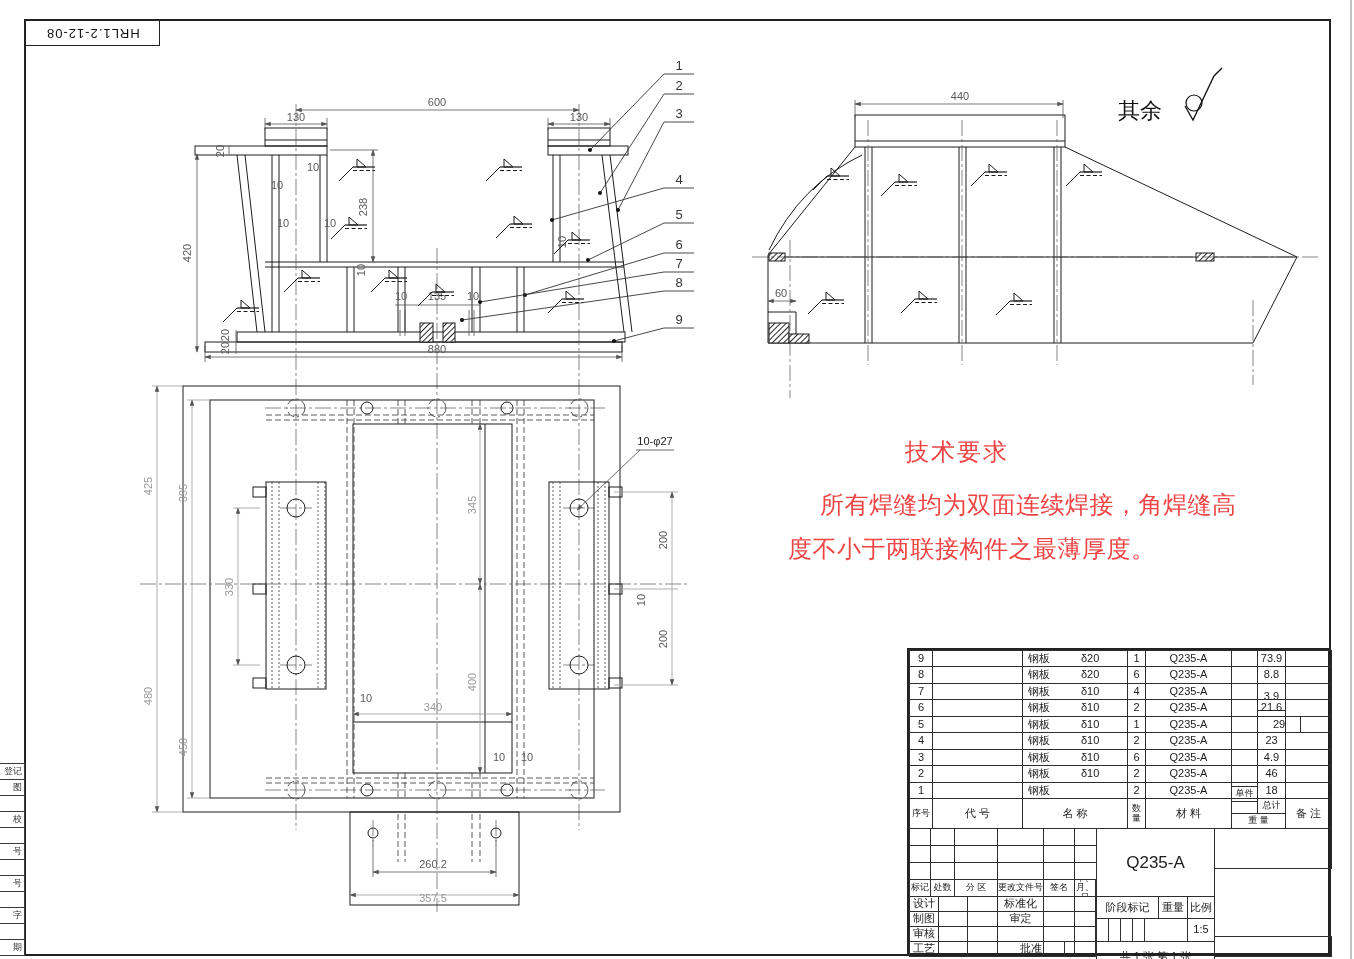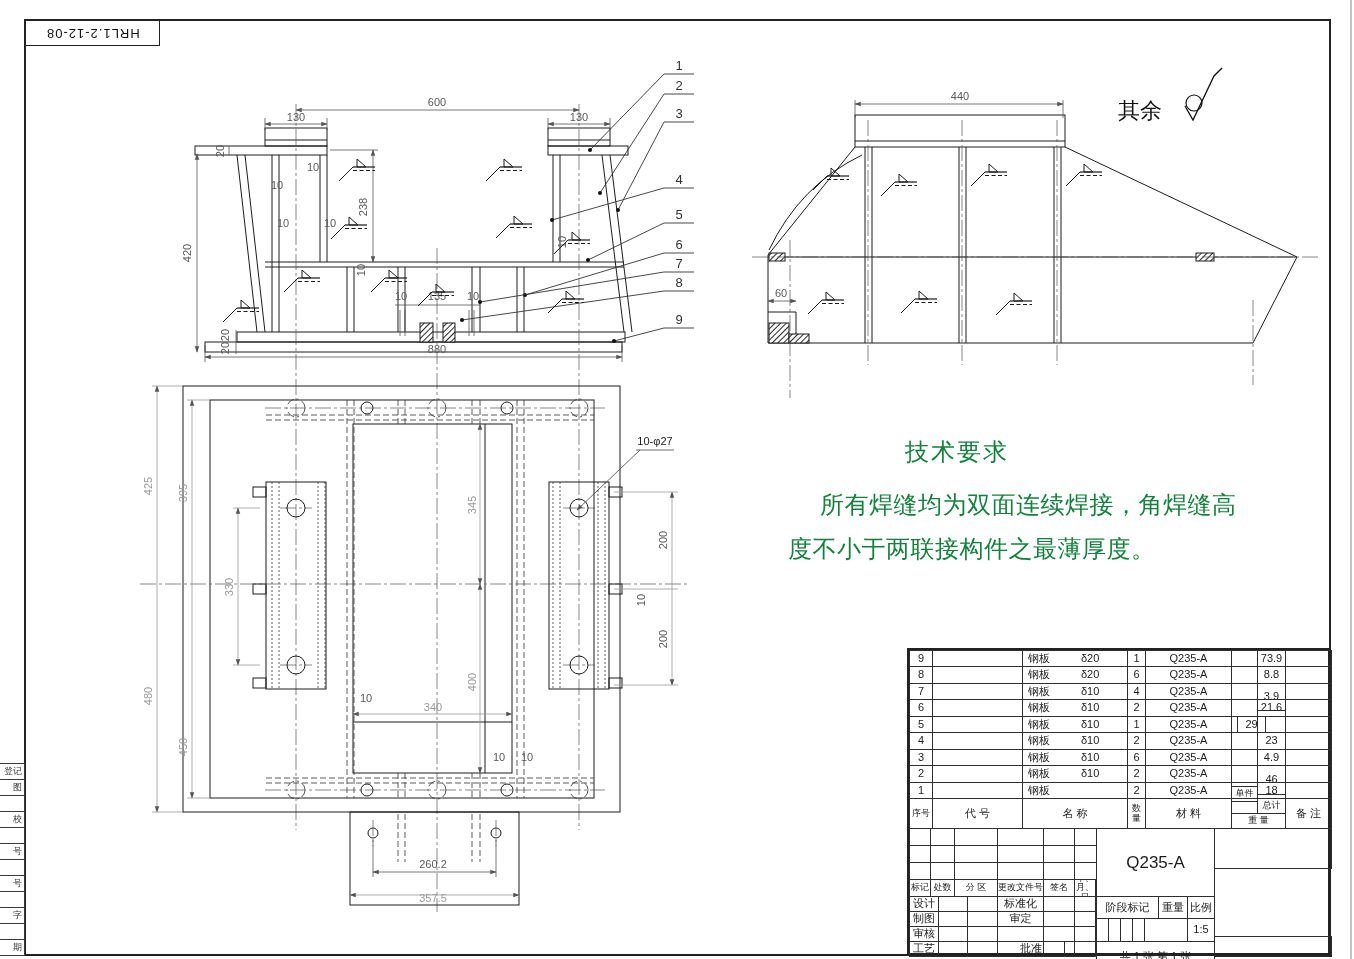--- a/index.html
+++ b/index.html
@@ -17,21 +17,21 @@
   .cell.small{font-size:9px;}
   .cell.left{justify-content:flex-start;padding-left:5px;}
   #tb{position:absolute;left:907px;top:648px;width:423px;height:307px;
       box-sizing:border-box;border:2px solid #222;background:#fff;}
   #hrlbox{position:absolute;left:25px;top:20px;width:135px;height:26px;
       box-sizing:border-box;border:1.5px solid #222;display:flex;align-items:center;justify-content:center;}
   #hrlbox span{transform:rotate(180deg);font-size:13px;letter-spacing:1px;color:#111;}
   .stripcell{position:absolute;left:-8px;width:33px;box-sizing:border-box;border:1px solid #3a3a3a;
       background:#fff;font-size:9px;color:#333;display:flex;align-items:center;justify-content:flex-end;
       padding-right:2px;overflow:hidden;}
-  #techreq div{position:absolute;color:#15803d;white-space:nowrap;}
+  #techreq div{position:absolute;color:#ef4444;white-space:nowrap;}
   #tr-title{left:905px;top:436px;font-size:24px;letter-spacing:2px;}
   #tr-l1{left:820px;top:489px;font-size:24px;letter-spacing:0.5px;}
   #tr-l2{left:788px;top:533px;font-size:24px;letter-spacing:0.5px;}
 </style>
 </head>
 <body>
 
 <div id="stage">
 
 <svg width="1354" height="959" viewBox="0 0 1354 959">
@@ -457,21 +457,21 @@
         <div class="cell" style="left: 376px; top: 49.35px; width: 47px; height: 17.45px;"></div>
         <div class="cell" style="left: 0px; top: 65.8px; width: 24px; height: 17.45px;">5</div>
         <div class="cell" style="left: 23px; top: 65.8px; width: 91px; height: 17.45px;"></div>
         <div class="cell left" style="left: 113px; top: 65.8px; width: 106px; height: 17.45px;">
           <span>钢板</span>
           <span style="position: absolute; left: 58px;">δ10</span>
         </div>
         <div class="cell" style="left: 218px; top: 65.8px; width: 19px; height: 17.45px;">1</div>
         <div class="cell" style="left: 236px; top: 65.8px; width: 87px; height: 17.45px;">Q235-A</div>
         <div class="cell" style="left: 322px; top: 65.8px; width: 27px; height: 17.45px;"></div>
-        <div class="cell" style="left: 328px; top: 65.8px; width: 29px; height: 17.45px;">29</div>
+        <div class="cell" style="left: 348px; top: 65.8px; width: 44px; height: 17.45px;">29</div>
         <div class="cell" style="left: 376px; top: 65.8px; width: 47px; height: 17.45px;"></div>
         <div class="cell" style="left: 0px; top: 82.25px; width: 24px; height: 17.45px;">4</div>
         <div class="cell" style="left: 23px; top: 82.25px; width: 91px; height: 17.45px;"></div>
         <div class="cell left" style="left: 113px; top: 82.25px; width: 106px; height: 17.45px;">
           <span>钢板</span>
           <span style="position: absolute; left: 58px;">δ10</span>
         </div>
         <div class="cell" style="left: 218px; top: 82.25px; width: 19px; height: 17.45px;">2</div>
         <div class="cell" style="left: 236px; top: 82.25px; width: 87px; height: 17.45px;">Q235-A</div>
         <div class="cell" style="left: 322px; top: 82.25px; width: 27px; height: 17.45px;"></div>
@@ -490,21 +490,21 @@
         <div class="cell" style="left: 376px; top: 98.7px; width: 47px; height: 17.45px;"></div>
         <div class="cell" style="left: 0px; top: 115.15px; width: 24px; height: 17.45px;">2</div>
         <div class="cell" style="left: 23px; top: 115.15px; width: 91px; height: 17.45px;"></div>
         <div class="cell left" style="left: 113px; top: 115.15px; width: 106px; height: 17.45px;">
           <span>钢板</span>
           <span style="position: absolute; left: 58px;">δ10</span>
         </div>
         <div class="cell" style="left: 218px; top: 115.15px; width: 19px; height: 17.45px;">2</div>
         <div class="cell" style="left: 236px; top: 115.15px; width: 87px; height: 17.45px;">Q235-A</div>
         <div class="cell" style="left: 322px; top: 115.15px; width: 27px; height: 17.45px;"></div>
-        <div class="cell" style="left: 348px; top: 115.15px; width: 29px; height: 30px;">46</div>
+        <div class="cell" style="left: 348px; top: 115.15px; width: 29px; height: 18px;">46</div>
         <div class="cell" style="left: 376px; top: 115.15px; width: 47px; height: 17.45px;"></div>
         <div class="cell" style="left: 0px; top: 131.6px; width: 24px; height: 17.45px;">1</div>
         <div class="cell" style="left: 23px; top: 131.6px; width: 91px; height: 17.45px;"></div>
         <div class="cell left" style="left: 113px; top: 131.6px; width: 106px; height: 17.45px;">
           <span>钢板</span>
           <span style="position: absolute; left: 58px;"></span>
         </div>
         <div class="cell" style="left: 218px; top: 131.6px; width: 19px; height: 17.45px;">2</div>
         <div class="cell" style="left: 236px; top: 131.6px; width: 87px; height: 17.45px;">Q235-A</div>
         <div class="cell" style="left: 322px; top: 131.6px; width: 27px; height: 17.45px;"></div>

